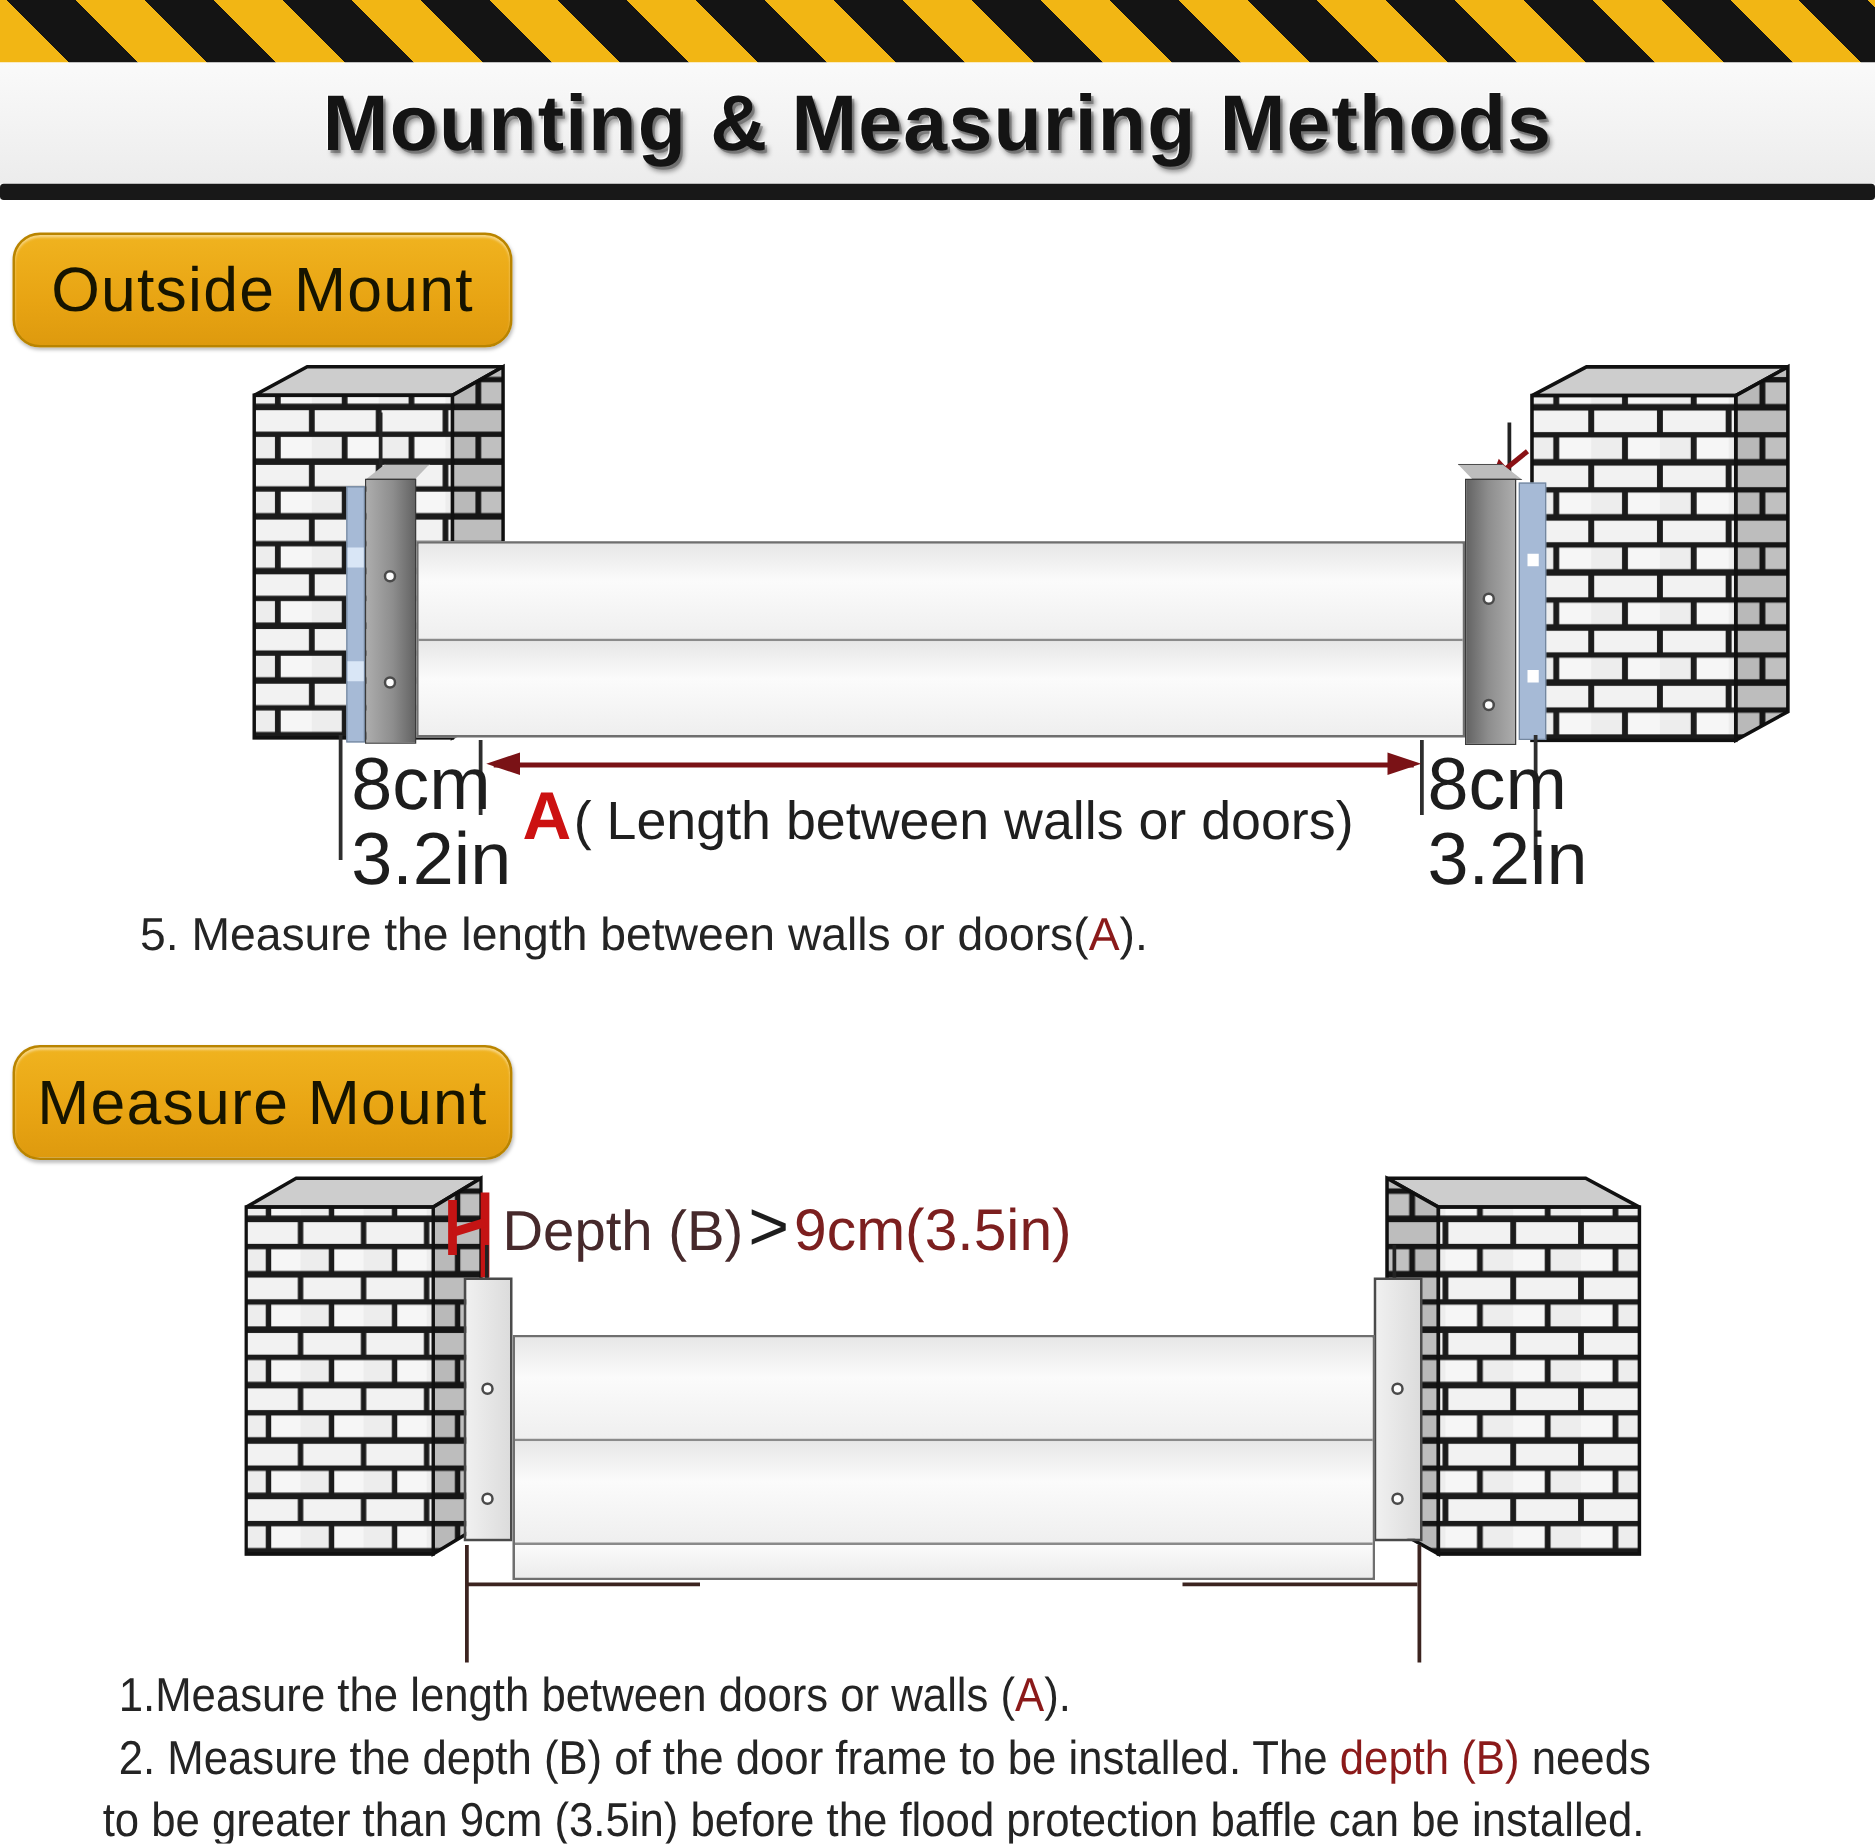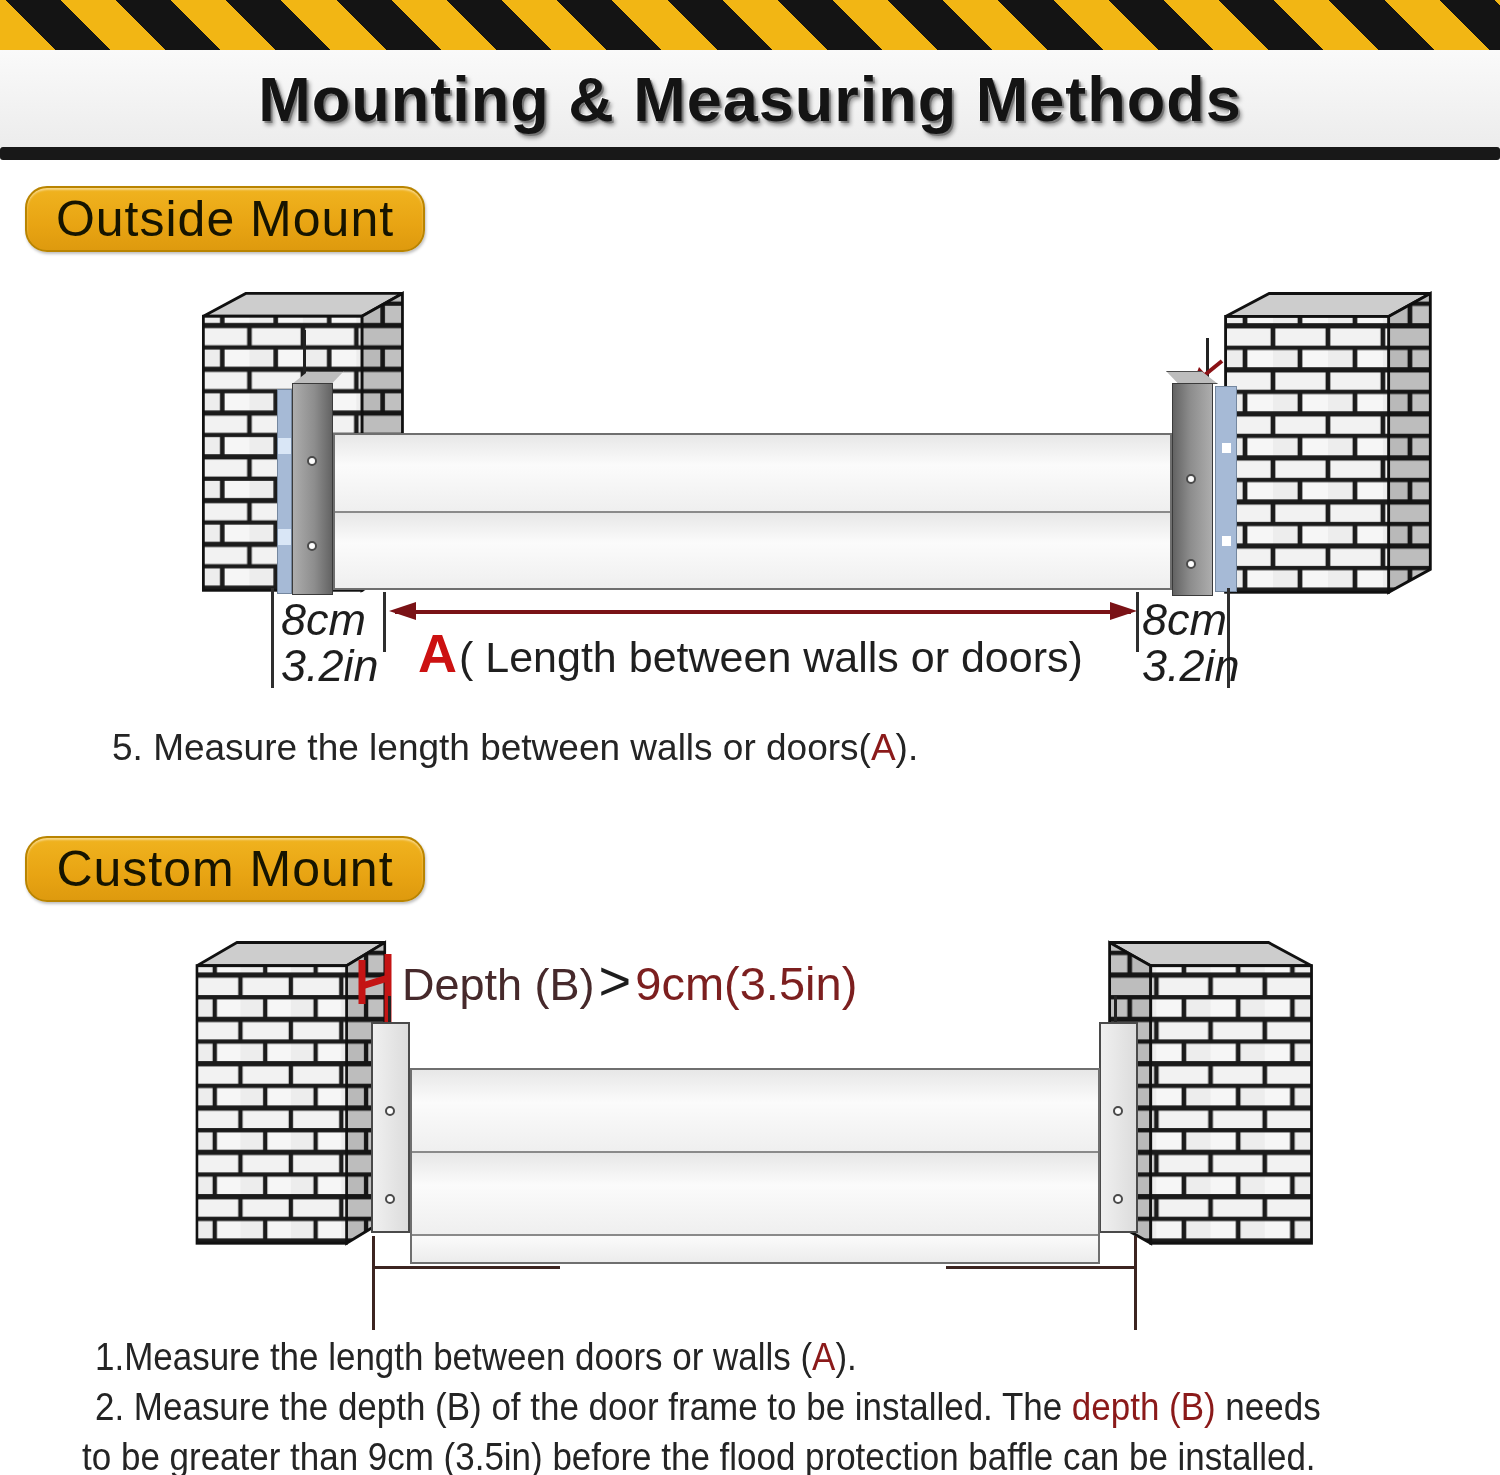--- a/index.html
+++ b/index.html
@@ -19,21 +19,21 @@
   }
   .title-banner h1 {
     font-size:63px; font-weight:bold; letter-spacing:1px; color:#141414;
     text-shadow:-1px -1px 0 rgba(255,255,255,.85), 2px 2px 0 rgba(0,0,0,.25), 3px 4px 4px rgba(0,0,0,.4);
     white-space:nowrap;
   }
   .title-underbar { position:absolute; left:0; top:147px; width:1500px; height:13px; background:#181818; border-radius:3px; }
 
   
   .badge {
-    position:absolute; left:25px; width:400px; height:66px;
+    position:absolute; left:10px; width:400px; height:92px;
     background:linear-gradient(180deg,#f0b31f 0%,#e8a413 60%,#de9a0e 100%);
     border:2px solid #b98400; border-radius:22px;
     display:flex; align-items:center; justify-content:center;
     box-shadow:inset 0 2px 2px rgba(255,255,255,.45), 1px 2px 3px rgba(0,0,0,.25);
   }
   .badge span { font-size:50px; color:#161400; letter-spacing:1px; }
   .badge-outside { top:186px; }
   .badge-inside  { top:836px; }
 
   
@@ -64,21 +64,21 @@
 
   
   .tick { position:absolute; width:2.5px; background:#2e2e2e; }
   .tick-red { background:#3c2420; }
   .dim-line { position:absolute; height:2.5px; background:#3c2420; }
   .red-arrow-line { position:absolute; height:3.5px; background:#7a1216; }
   .arrowhead { position:absolute; width:0; height:0; border-top:9px solid transparent; border-bottom:9px solid transparent; }
   .ah-left  { border-right:27px solid #7a1216; }
   .ah-right { border-left:27px solid #7a1216; }
 
-  .mlabel { position:absolute; color:#1d1d1d; font-size:45px; line-height:1.02;font-style:italic; }
+  .mlabel { position:absolute; color:#1d1d1d; font-size:59px; line-height:1.02; }
   .span-label { position:absolute; display:flex; align-items:baseline; white-space:nowrap; }
   .span-label .bigA { color:#cc1111; font-weight:bold; font-size:54px; margin-right:2px; }
   .span-label .rest { color:#1f1f1f; font-size:43px; }
 
   .depth-label { position:absolute; display:flex; align-items:baseline; white-space:nowrap; }
   .depth-label .d-black { color:#46292b; font-size:45px; }
   .depth-label .d-gt { color:#1d1d1d; font-size:56px; margin:0 4px; }
   .depth-label .d-red { color:#7c1f1f; font-size:47px; }
 
   .len-label { position:absolute; text-align:center; font-size:44px; color:#1f1f1f; white-space:nowrap; }
@@ -194,21 +194,21 @@
   <div class="span-label" style="left:418px;top:622px;">
     <span class="bigA">A</span>
     <span class="rest">( Length between walls or doors)</span>
   </div>
 
   <div class="steps steps-outside">
     <span class="step-line"><span>5. Measure the length between walls or doors(</span><span class="accent">A</span><span>).</span></span>
   </div>
 
   <div class="badge badge-inside">
-    <span>Custom Mount</span>
+    <span>Measure Mount</span>
   </div>
 
   <div class="pillar" style="left:190px;top:931px;width:200px;height:318px;">
       <svg viewBox="0 0 230 330" preserveAspectRatio="none">
         <defs>
           <pattern id="bk2" width="58" height="46" patternUnits="userSpaceOnUse">
             <rect width="58" height="46" fill="#1b1b1b"></rect>
             <rect x="2.5" y="2.5" width="53" height="18" fill="#f2f2f2"></rect>
             <rect x="-27" y="25" width="53" height="18" fill="#ededed"></rect>
             <rect x="31" y="25" width="53" height="18" fill="#f6f6f6"></rect>

